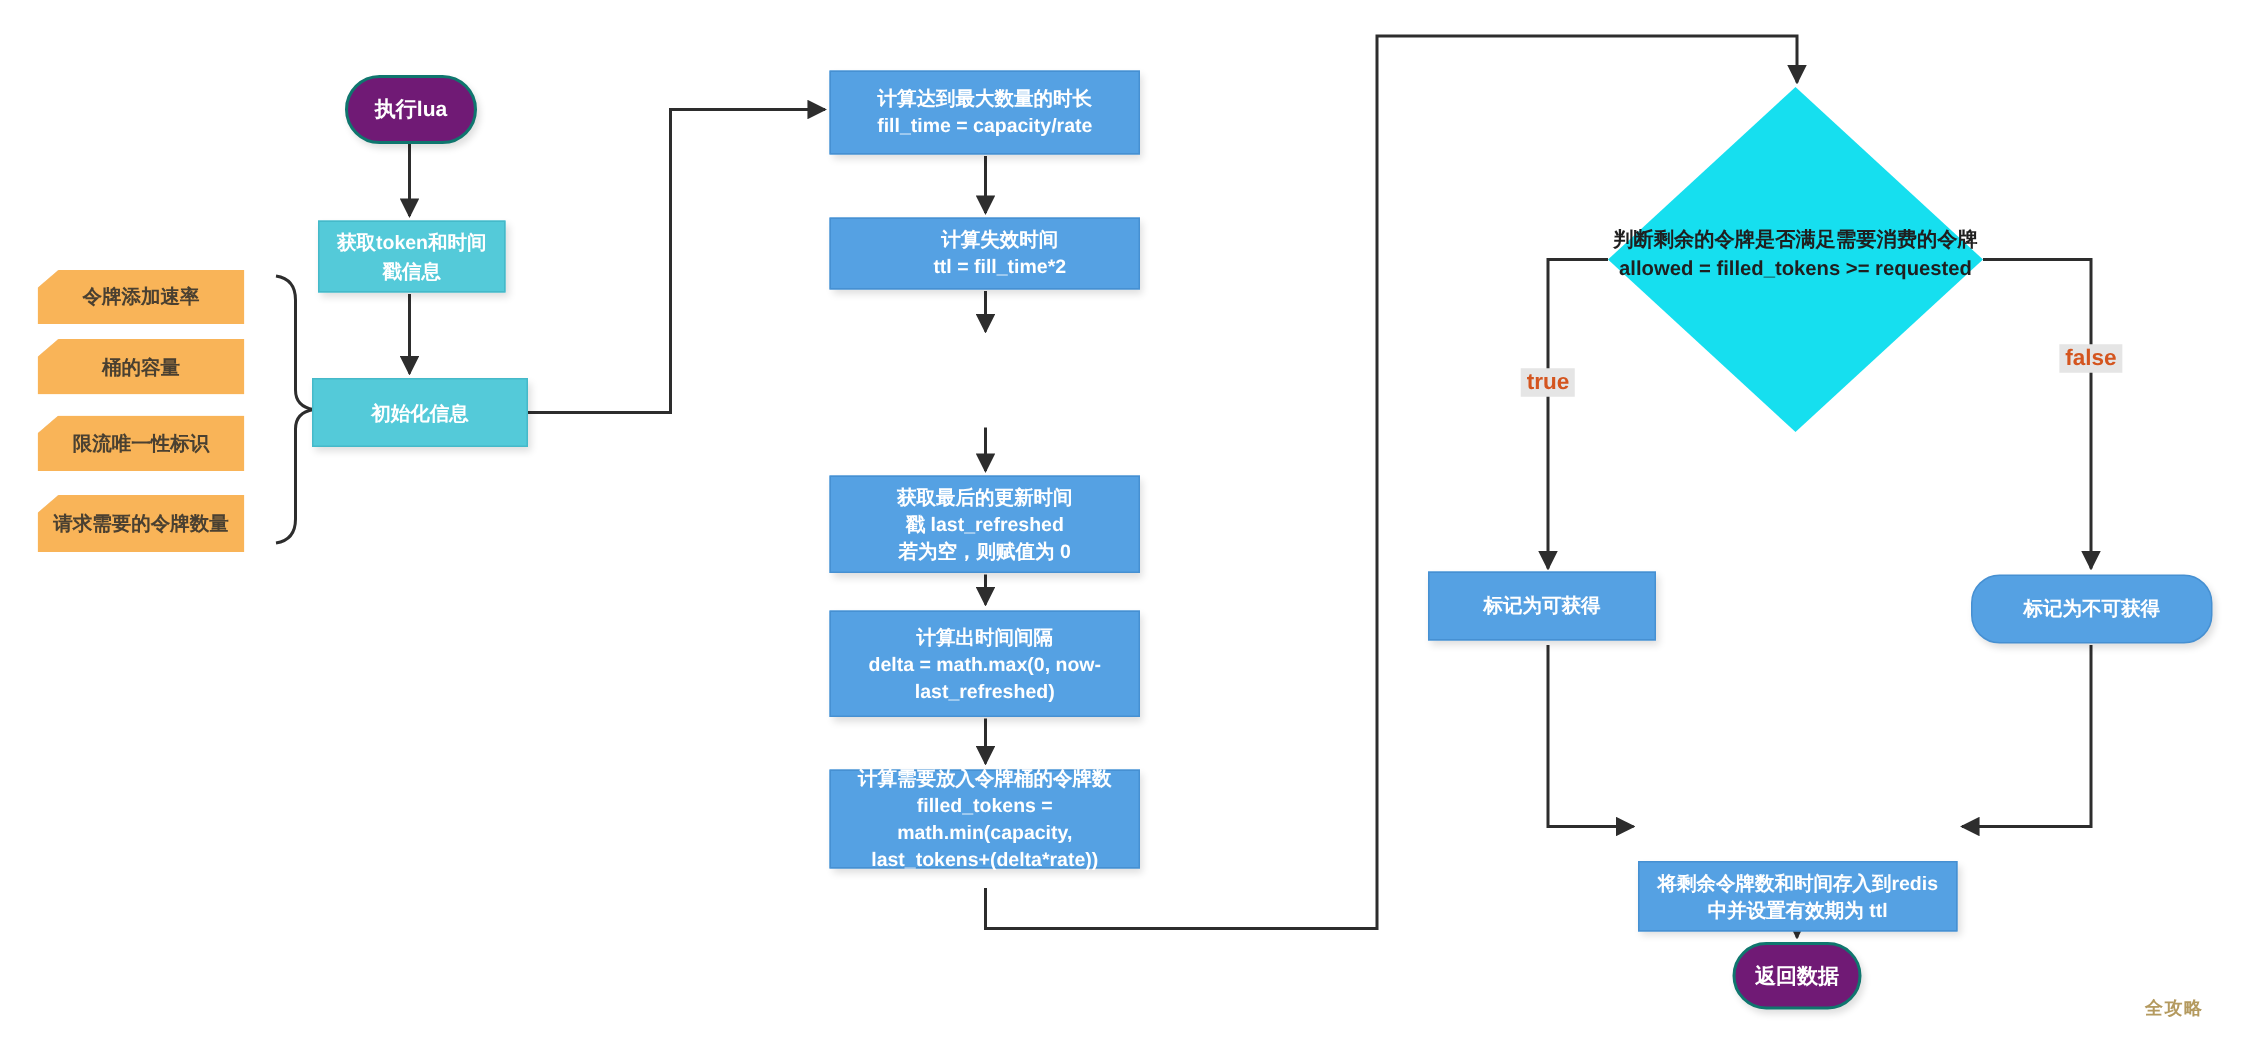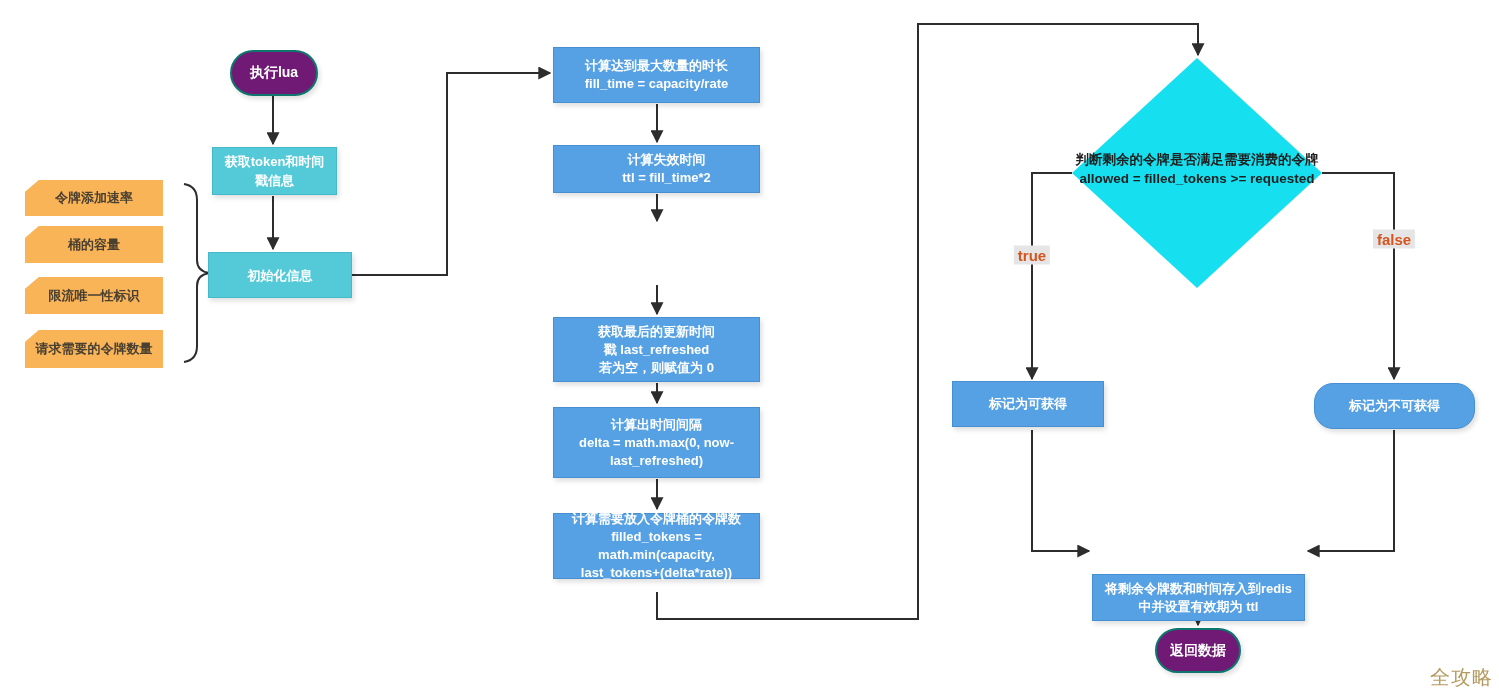--- a/index.html
+++ b/index.html
@@ -16,21 +16,21 @@
   .term{background:#701a75;border:2px solid #0f766e;border-radius:23px;color:#fff;
         font-weight:bold;font-size:14px;box-shadow:2px 3px 5px rgba(0,0,0,0.13);}
   .card{background:#F9B458;clip-path:polygon(14px 0,100% 0,100% 100%,0 100%,0 12px);
         color:#4a4031;font-weight:bold;font-size:13px;}
   .card::before{content:"";position:absolute;left:0;top:0;width:14px;height:12px;
         background:#E8A23E;clip-path:polygon(0 0,100% 0,0 100%);}
   .decision-text{position:absolute;color:#1f1f1f;font-weight:bold;font-size:13.5px;
         line-height:19px;text-align:center;}
   .branch{position:absolute;transform:translate(-50%,-50%);background:#e5e5e5;
         color:#D4551F;font-weight:bold;font-size:15px;padding:1px 4px;}
-  .watermark{position:absolute;color:#B49A5F;font-weight:normal;font-size:20px;
+  .watermark{position:absolute;color:#B49A5F;font-weight:bold;font-size:12px;
         letter-spacing:1px;}
 </style>
 </head>
 <body>
 
 <div id="canvas">
 
   <svg id="wires" viewBox="0 0 1499 698" xmlns="http://www.w3.org/2000/svg">
     <defs>
       <marker id="arr" viewBox="0 0 10 10" refX="9" refY="5" markerWidth="6.5" markerHeight="6.5" orient="auto-start-reverse">

